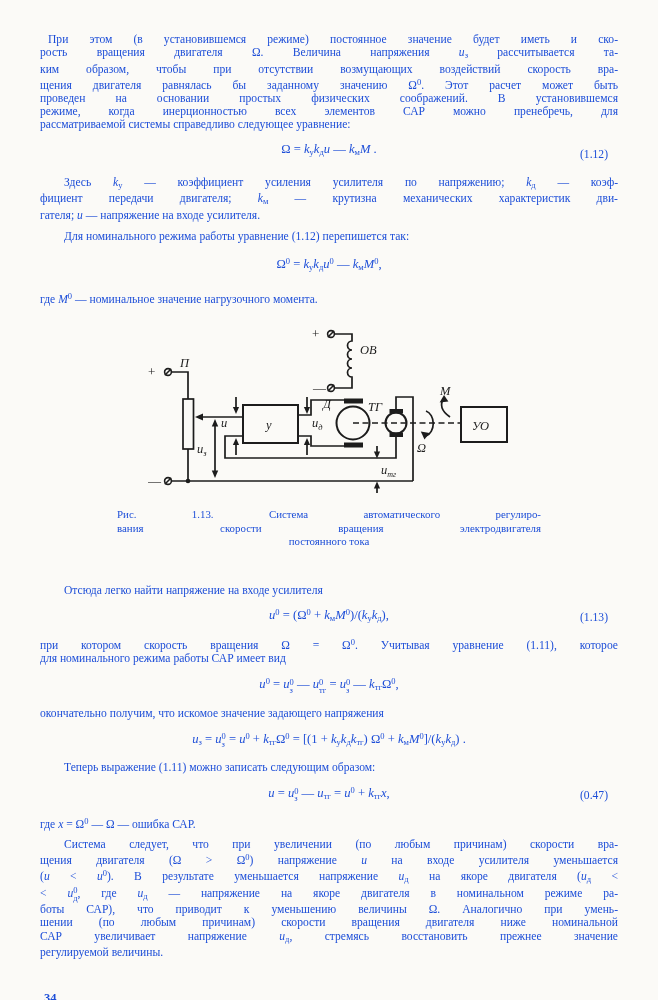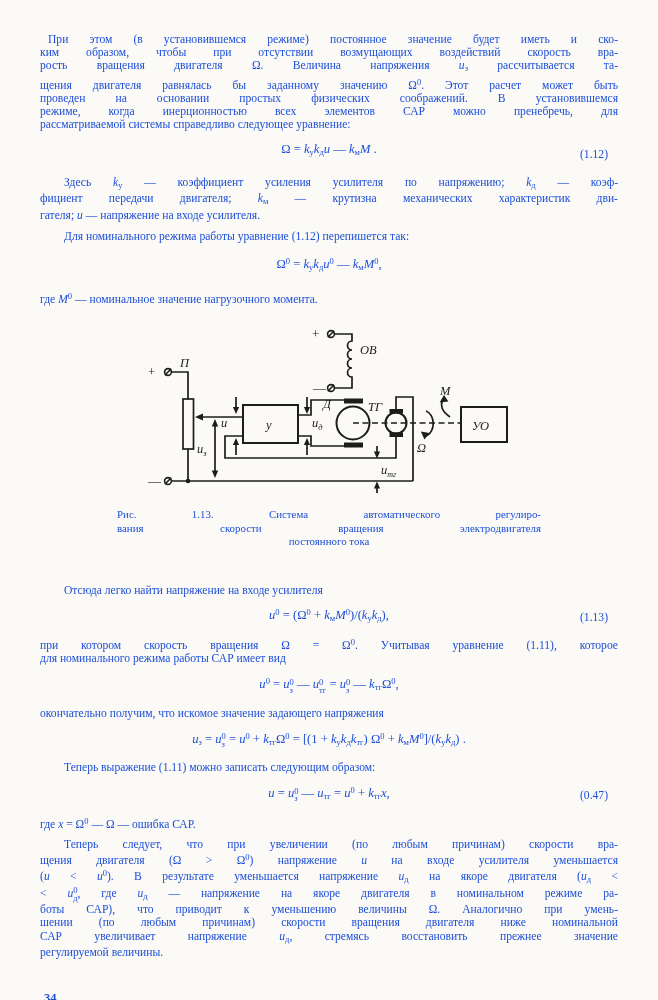--- a/index.html
+++ b/index.html
@@ -28,22 +28,22 @@
   svg text.sign{font-style:normal;font-size:13px;}
 </style>
 </head>
 <body>
 
 <div class="page">
   <div class="text-col">
 
     <div class="para ind-sm">
         <div class="tline">При этом (в установившемся режиме) постоянное значение будет  иметь  и ско-</div>
+        <div class="tline">рость  вращения  двигателя  Ω.  Величина  напряжения  <i>u</i><sub>з</sub>  рассчитывается  та-</div>
         <div class="tline">ким  образом,  чтобы  при  отсутствии  возмущающих  воздействий  скорость  вра-</div>
-        <div class="tline">рость  вращения  двигателя  Ω.  Величина  напряжения  <i>u</i><sub>з</sub>  рассчитывается  та-</div>
         <div class="tline">щения двигателя равнялась бы заданному значению Ω<sup>0</sup>. Этот расчет может быть</div>
         <div class="tline">проведен  на  основании  простых  физических   соображений.  В  установившемся</div>
         <div class="tline">режиме,  когда  инерционностью  всех  элементов  САР  можно  пренебречь,   для</div>
         <div class="tline pl-last">рассматриваемой  системы  справедливо  следующее  уравнение:</div>
       </div>
 
     <div class="eq-row">
       <span>Ω = <i>k</i><sub>у</sub><i>k</i><sub>д</sub><i>u</i> — <i>k</i><sub>м</sub><i>M</i> .</span>
       <span class="eq-num">(1.12)</span>
     </div>
@@ -186,21 +186,21 @@
     <div class="eq-row" style="margin:9px 0 11px">
       <span><i>u</i> = <i>u</i><span class="ss">0<br>з</span> — <i>u</i><sub>тг</sub> = <i>u</i><sup>0</sup> + <i>k</i><sub>тг</sub><i>x</i>,</span>
       <span class="eq-num">(0.47)</span>
     </div>
 
     <div class="para">
         <div class="tline pl-last">где  <i>x</i> = Ω<sup>0</sup> —  Ω  —  ошибка  САР.</div>
       </div>
 
     <div class="para ind" style="margin-top:7px">
-        <div class="tline">Теперь  следует,  что  при  увеличении  (по  любым  причинам)  скорости  вра-</div>
+        <div class="tline">Система  следует,  что  при  увеличении  (по  любым  причинам)  скорости  вра-</div>
         <div class="tline">щения  двигателя  (Ω &gt; Ω<sup>0</sup>)  напряжение  <i>u</i>  на  входе  усилителя  уменьшается</div>
         <div class="tline">(<i>u</i> &lt; <i>u</i><sup>0</sup>). В  результате  уменьшается  напряжение  <i>u</i><sub>д</sub>  на  якоре  двигателя   (<i>u</i><sub>д</sub> &lt;</div>
         <div class="tline">&lt; <i>u</i><span class="ss">0<br>д</span>,   где  <i>u</i><sub>д</sub>  — напряжение  на  якоре  двигателя  в  номинальном  режиме  ра-</div>
         <div class="tline">боты  САР),  что  приводит  к  уменьшению  величины  Ω.  Аналогично  при  умень-</div>
         <div class="tline">шении  (по  любым  причинам)  скорости  вращения  двигателя  ниже  номинальной</div>
         <div class="tline">САР  увеличивает  напряжение  <i>u</i><sub>д</sub>,  стремясь  восстановить  прежнее   значение</div>
         <div class="tline pl-last">регулируемой   величины.</div>
       </div>
 
     <div class="pageno">34</div>

